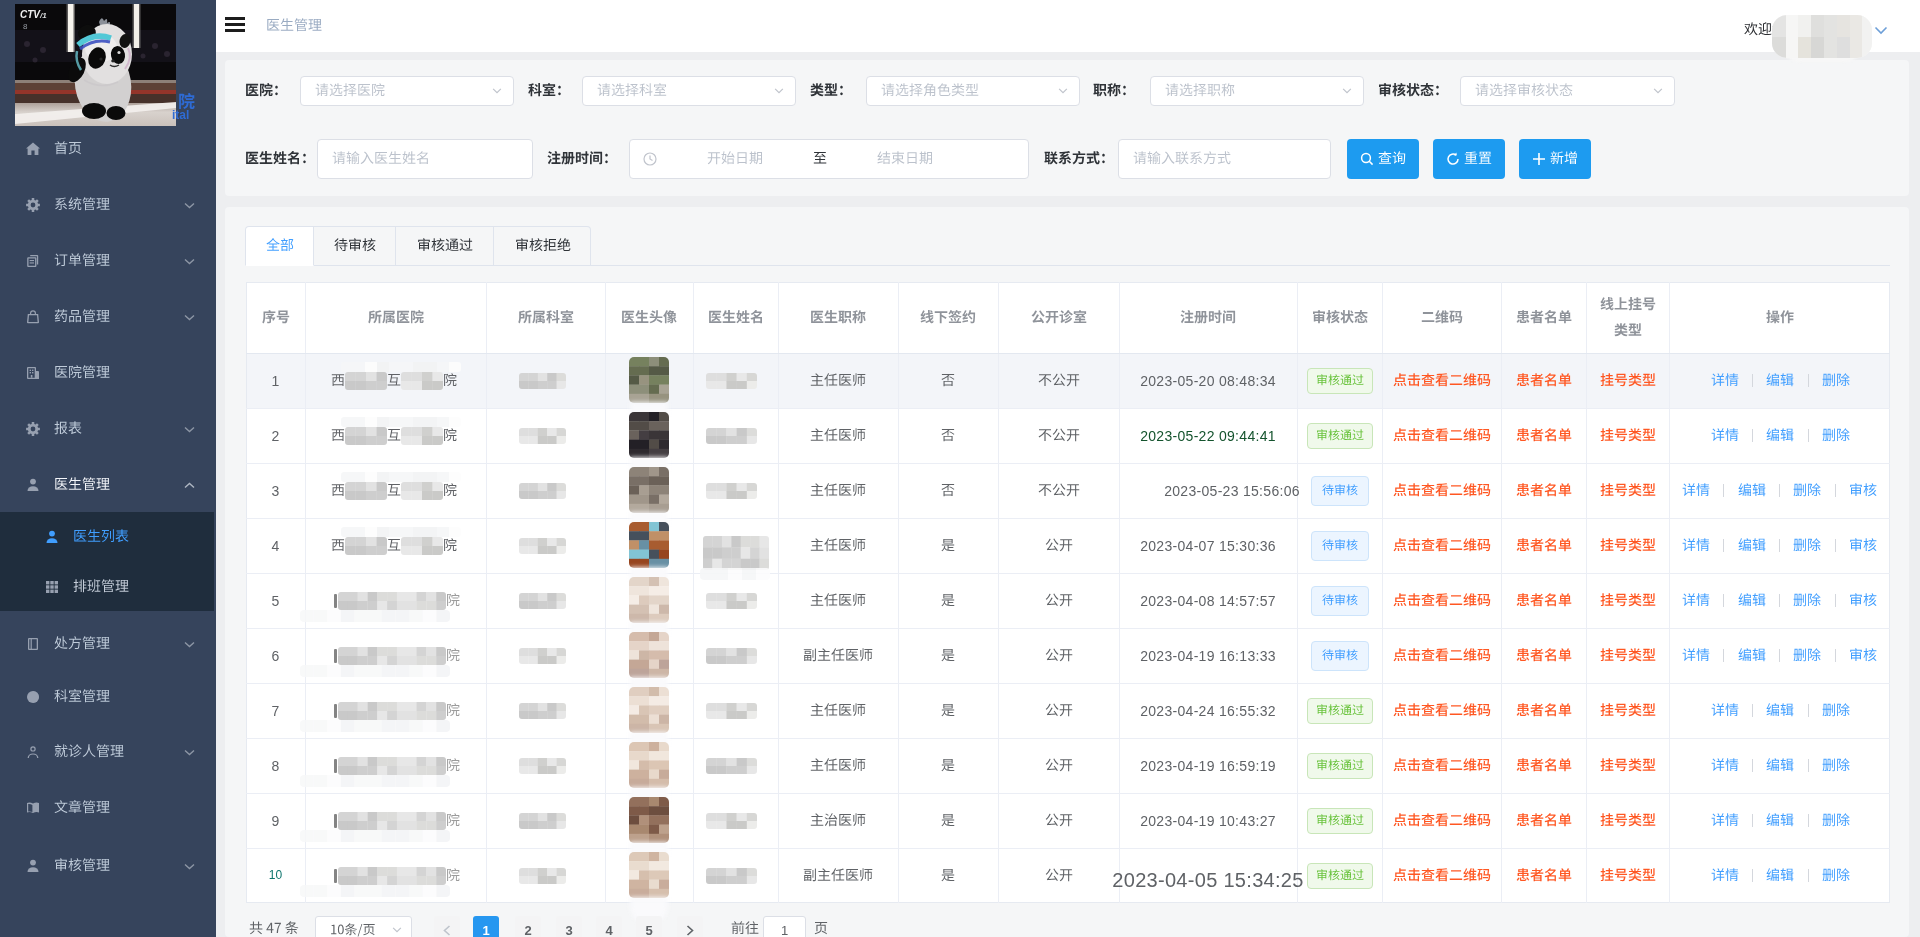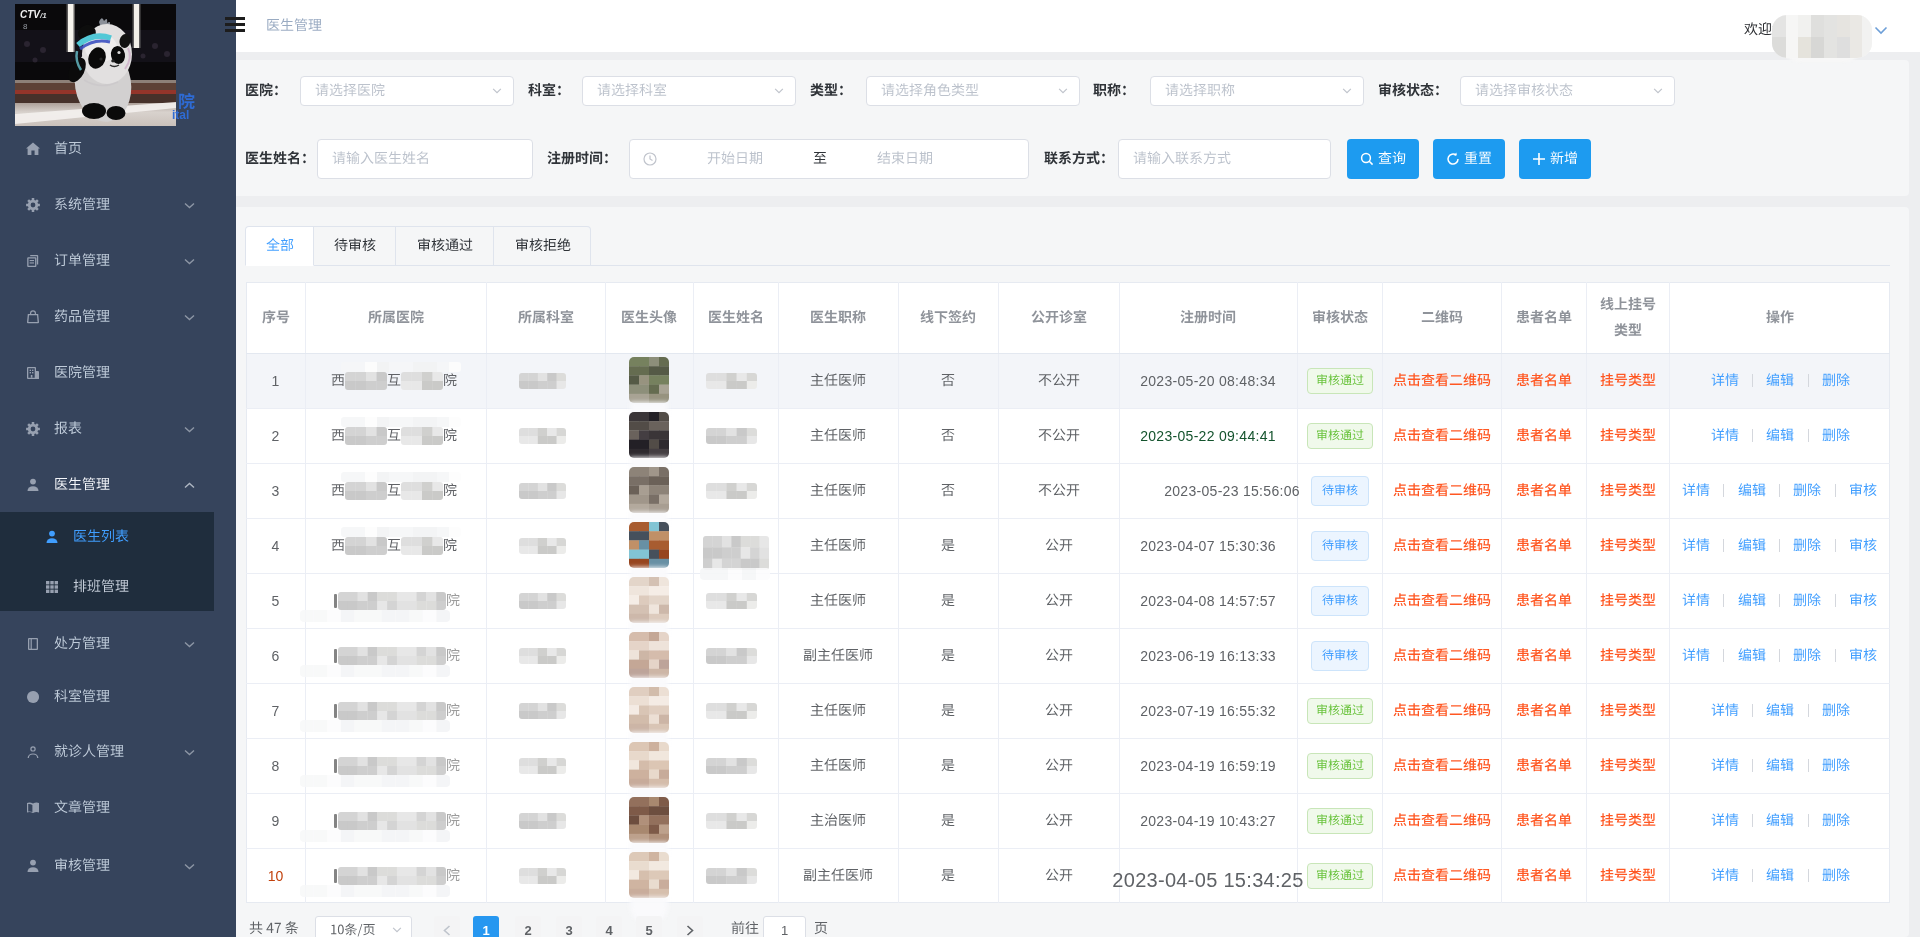--- a/index.html
+++ b/index.html
@@ -1,19 +1,19 @@
 <!DOCTYPE html>
 <html><head><meta charset="utf-8"><title>p</title><style>
 *{margin:0;padding:0;box-sizing:border-box}
 html,body{width:1920px;height:937px;overflow:hidden;background:#edeef0;font-family:"Liberation Sans",sans-serif;}
 #app{position:relative;width:1920px;height:937px;overflow:hidden}
 .abs{position:absolute}
 .t{position:absolute;overflow:visible}
 .lt{position:absolute;white-space:nowrap;line-height:1.2}
-#sidebar{position:absolute;left:0;top:0;width:236px;height:937px;background:#36445c;z-index:5}
+#sidebar{position:absolute;left:0;top:0;width:216px;height:937px;background:#36445c;z-index:5}
 #submenu{position:absolute;left:0;top:512px;width:214px;height:99px;background:#1f2d3d}
 #header{position:absolute;left:214px;top:0;width:1706px;height:52px;background:#fff}
 .card{position:absolute;border-radius:4px}
 #card1{left:225px;top:60px;width:1684px;height:136px;background:#f5f6f7}
 #card2{left:225px;top:207px;width:1684px;height:730px;background:#f5f6f7}
 .inp{position:absolute;background:#fff;border:1px solid #dcdfe6;border-radius:4px}
 .btn{position:absolute;width:72px;height:40px;background:#1d9bf0;border-radius:4px}
 .chev{position:absolute;width:10px;height:6px}
 .tag{position:absolute;border-radius:4px;border:1px solid}
 </style></head><body>
@@ -1428,21 +1428,21 @@
     </svg>
 <svg class="t" style="left:803.0px;top:647.5px;width:70.0px;height:16.8px;fill:#5f6266">
       <use href="#t73"></use>
     </svg>
 <svg class="t" style="left:941.0px;top:647.5px;width:14.0px;height:16.8px;fill:#5f6266">
       <use href="#t71"></use>
     </svg>
 <svg class="t" style="left:1044.5px;top:647.5px;width:28.0px;height:16.8px;fill:#5f6266">
       <use href="#t72"></use>
     </svg>
-<div class="lt" style="left:1208.0px;top:647.5px;font-size:14px;color:#5f6266;transform:translateX(-50%);letter-spacing:0.3px;">2023-06-19 16:13:33</div>
+<div class="lt" style="left:1208.0px;top:647.5px;font-size:14px;color:#5f6266;transform:translateX(-50%);letter-spacing:0.3px;">2023-04-19 16:13:33</div>
 <div class="tag" style="left:1310.5px;top:640.5px;width:58px;height:30px;background:#ecf5ff;border-color:#cde4fb"></div>
 <svg class="t" style="left:1321.5px;top:648.7px;width:36.0px;height:14.4px;fill:#409eff">
       <use href="#t69"></use>
     </svg>
 <svg class="t" style="left:1392.5px;top:647.5px;width:98.0px;height:16.8px;fill:#ff5722">
       <use href="#t63"></use>
     </svg>
 <svg class="t" style="left:1515.5px;top:647.5px;width:56.0px;height:16.8px;fill:#ff5722">
       <use href="#t64"></use>
     </svg>
@@ -1590,21 +1590,21 @@
     </svg>
 <svg class="t" style="left:810.0px;top:702.5px;width:56.0px;height:16.8px;fill:#5f6266">
       <use href="#t59"></use>
     </svg>
 <svg class="t" style="left:941.0px;top:702.5px;width:14.0px;height:16.8px;fill:#5f6266">
       <use href="#t71"></use>
     </svg>
 <svg class="t" style="left:1044.5px;top:702.5px;width:28.0px;height:16.8px;fill:#5f6266">
       <use href="#t72"></use>
     </svg>
-<div class="lt" style="left:1208.0px;top:702.5px;font-size:14px;color:#5f6266;transform:translateX(-50%);letter-spacing:0.3px;">2023-07-19 16:55:32</div>
+<div class="lt" style="left:1208.0px;top:702.5px;font-size:14px;color:#5f6266;transform:translateX(-50%);letter-spacing:0.3px;">2023-04-24 16:55:32</div>
 <div class="tag" style="left:1306.5px;top:697.5px;width:66px;height:26px;background:#f0f9eb;border-color:#c8e6b8"></div>
 <svg class="t" style="left:1315.5px;top:703.7px;width:48.0px;height:14.4px;fill:#67c23a">
       <use href="#t62"></use>
     </svg>
 <svg class="t" style="left:1392.5px;top:702.5px;width:98.0px;height:16.8px;fill:#ff5722">
       <use href="#t63"></use>
     </svg>
 <svg class="t" style="left:1515.5px;top:702.5px;width:56.0px;height:16.8px;fill:#ff5722">
       <use href="#t64"></use>
     </svg>
@@ -1931,21 +1931,21 @@
       <use href="#t66"></use>
     </svg>
 <div class="abs" style="left:1751.9px;top:814.0px;width:1px;height:13px;background:#d4d7dd"></div>
 <svg class="t" style="left:1766.2px;top:812.5px;width:28.0px;height:16.8px;fill:#409eff">
       <use href="#t67"></use>
     </svg>
 <div class="abs" style="left:1807.7px;top:814.0px;width:1px;height:13px;background:#d4d7dd"></div>
 <svg class="t" style="left:1822.0px;top:812.5px;width:28.0px;height:16.8px;fill:#409eff">
       <use href="#t68"></use>
     </svg>
-<div class="lt" style="left:275.5px;top:867.5px;font-size:14px;color:#c2410c;transform:translateX(-50%);text-align:right;">10</div>
+<div class="lt" style="left:275.5px;top:867.5px;font-size:12px;color:#0f766e;transform:translateX(-50%);text-align:right;">10</div>
 <div class="abs" style="left:334px;top:869.0px;width:3px;height:14px;background:#848484;border-radius:1px"></div>
 <svg class="abs" style="left:338.0px;top:866.5px;" width="108" height="18" viewBox="0 0 108 18">
       <defs>
         <clipPath id="cp51">
           <rect width="108" height="18" rx="3"></rect>
         </clipPath>
       </defs>
       <g clip-path="url(#cp51)">
         <rect x="0.0" y="0.0" width="10.12" height="9.30" fill="#d4d4d4"></rect>
         <rect x="9.8" y="0.0" width="10.12" height="9.30" fill="#d4d4d4"></rect>

